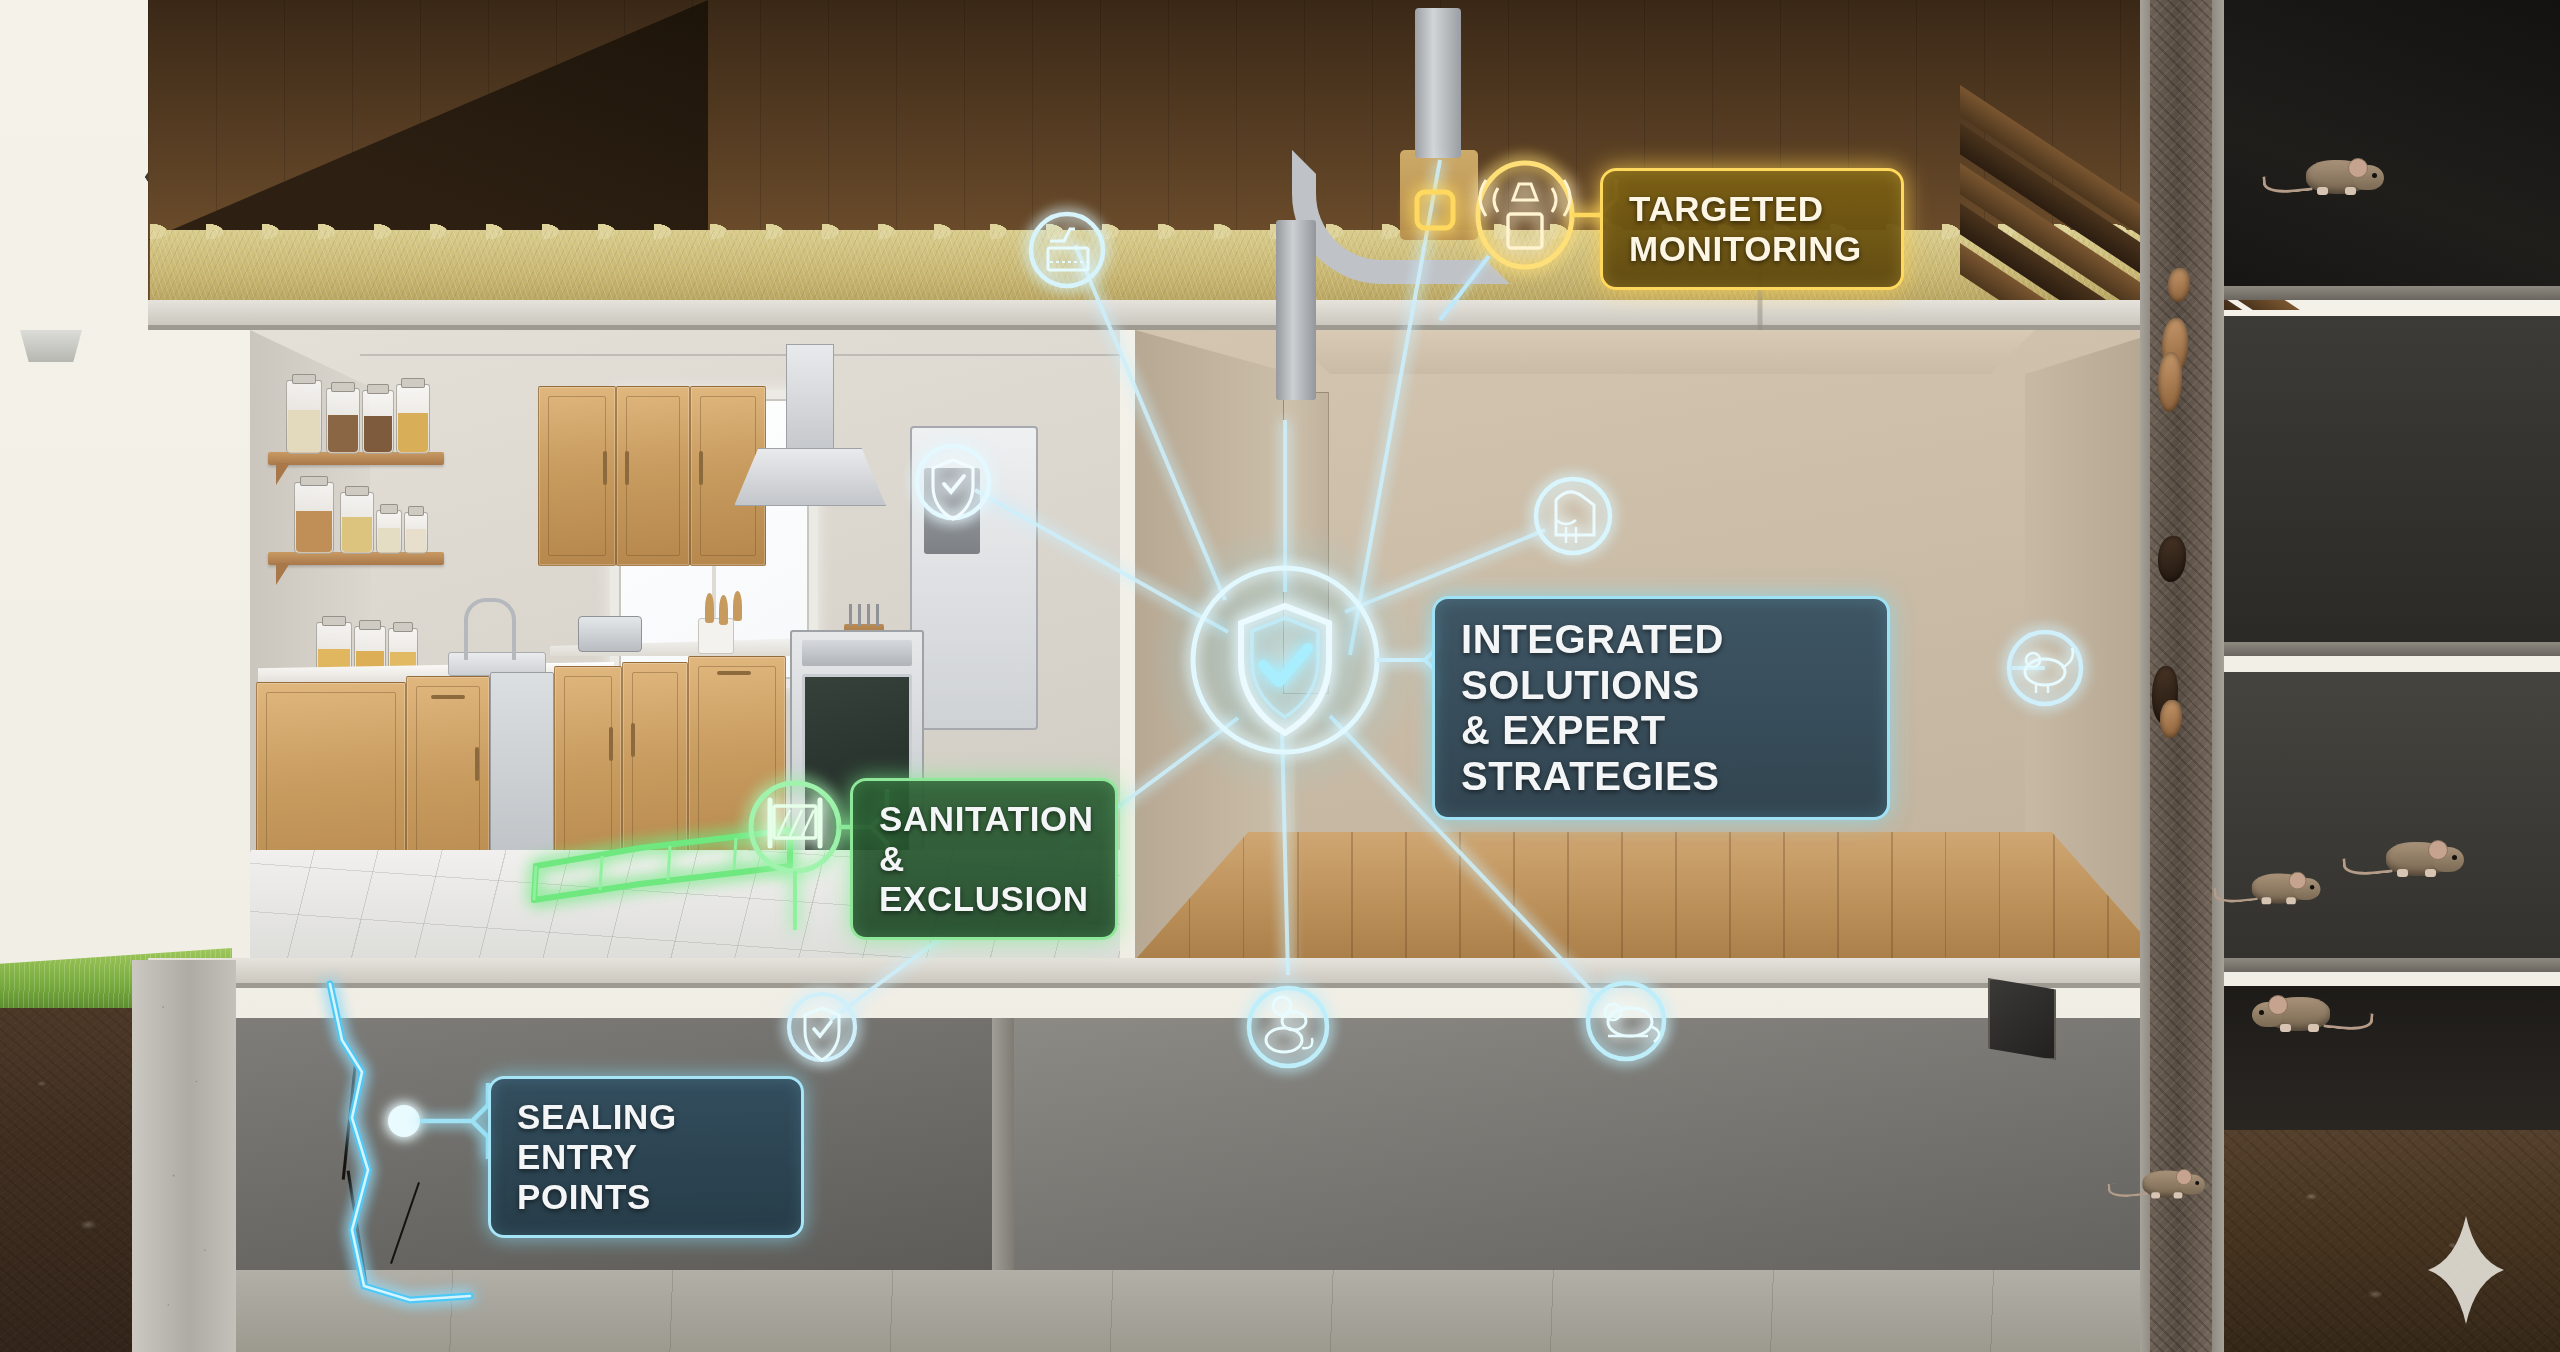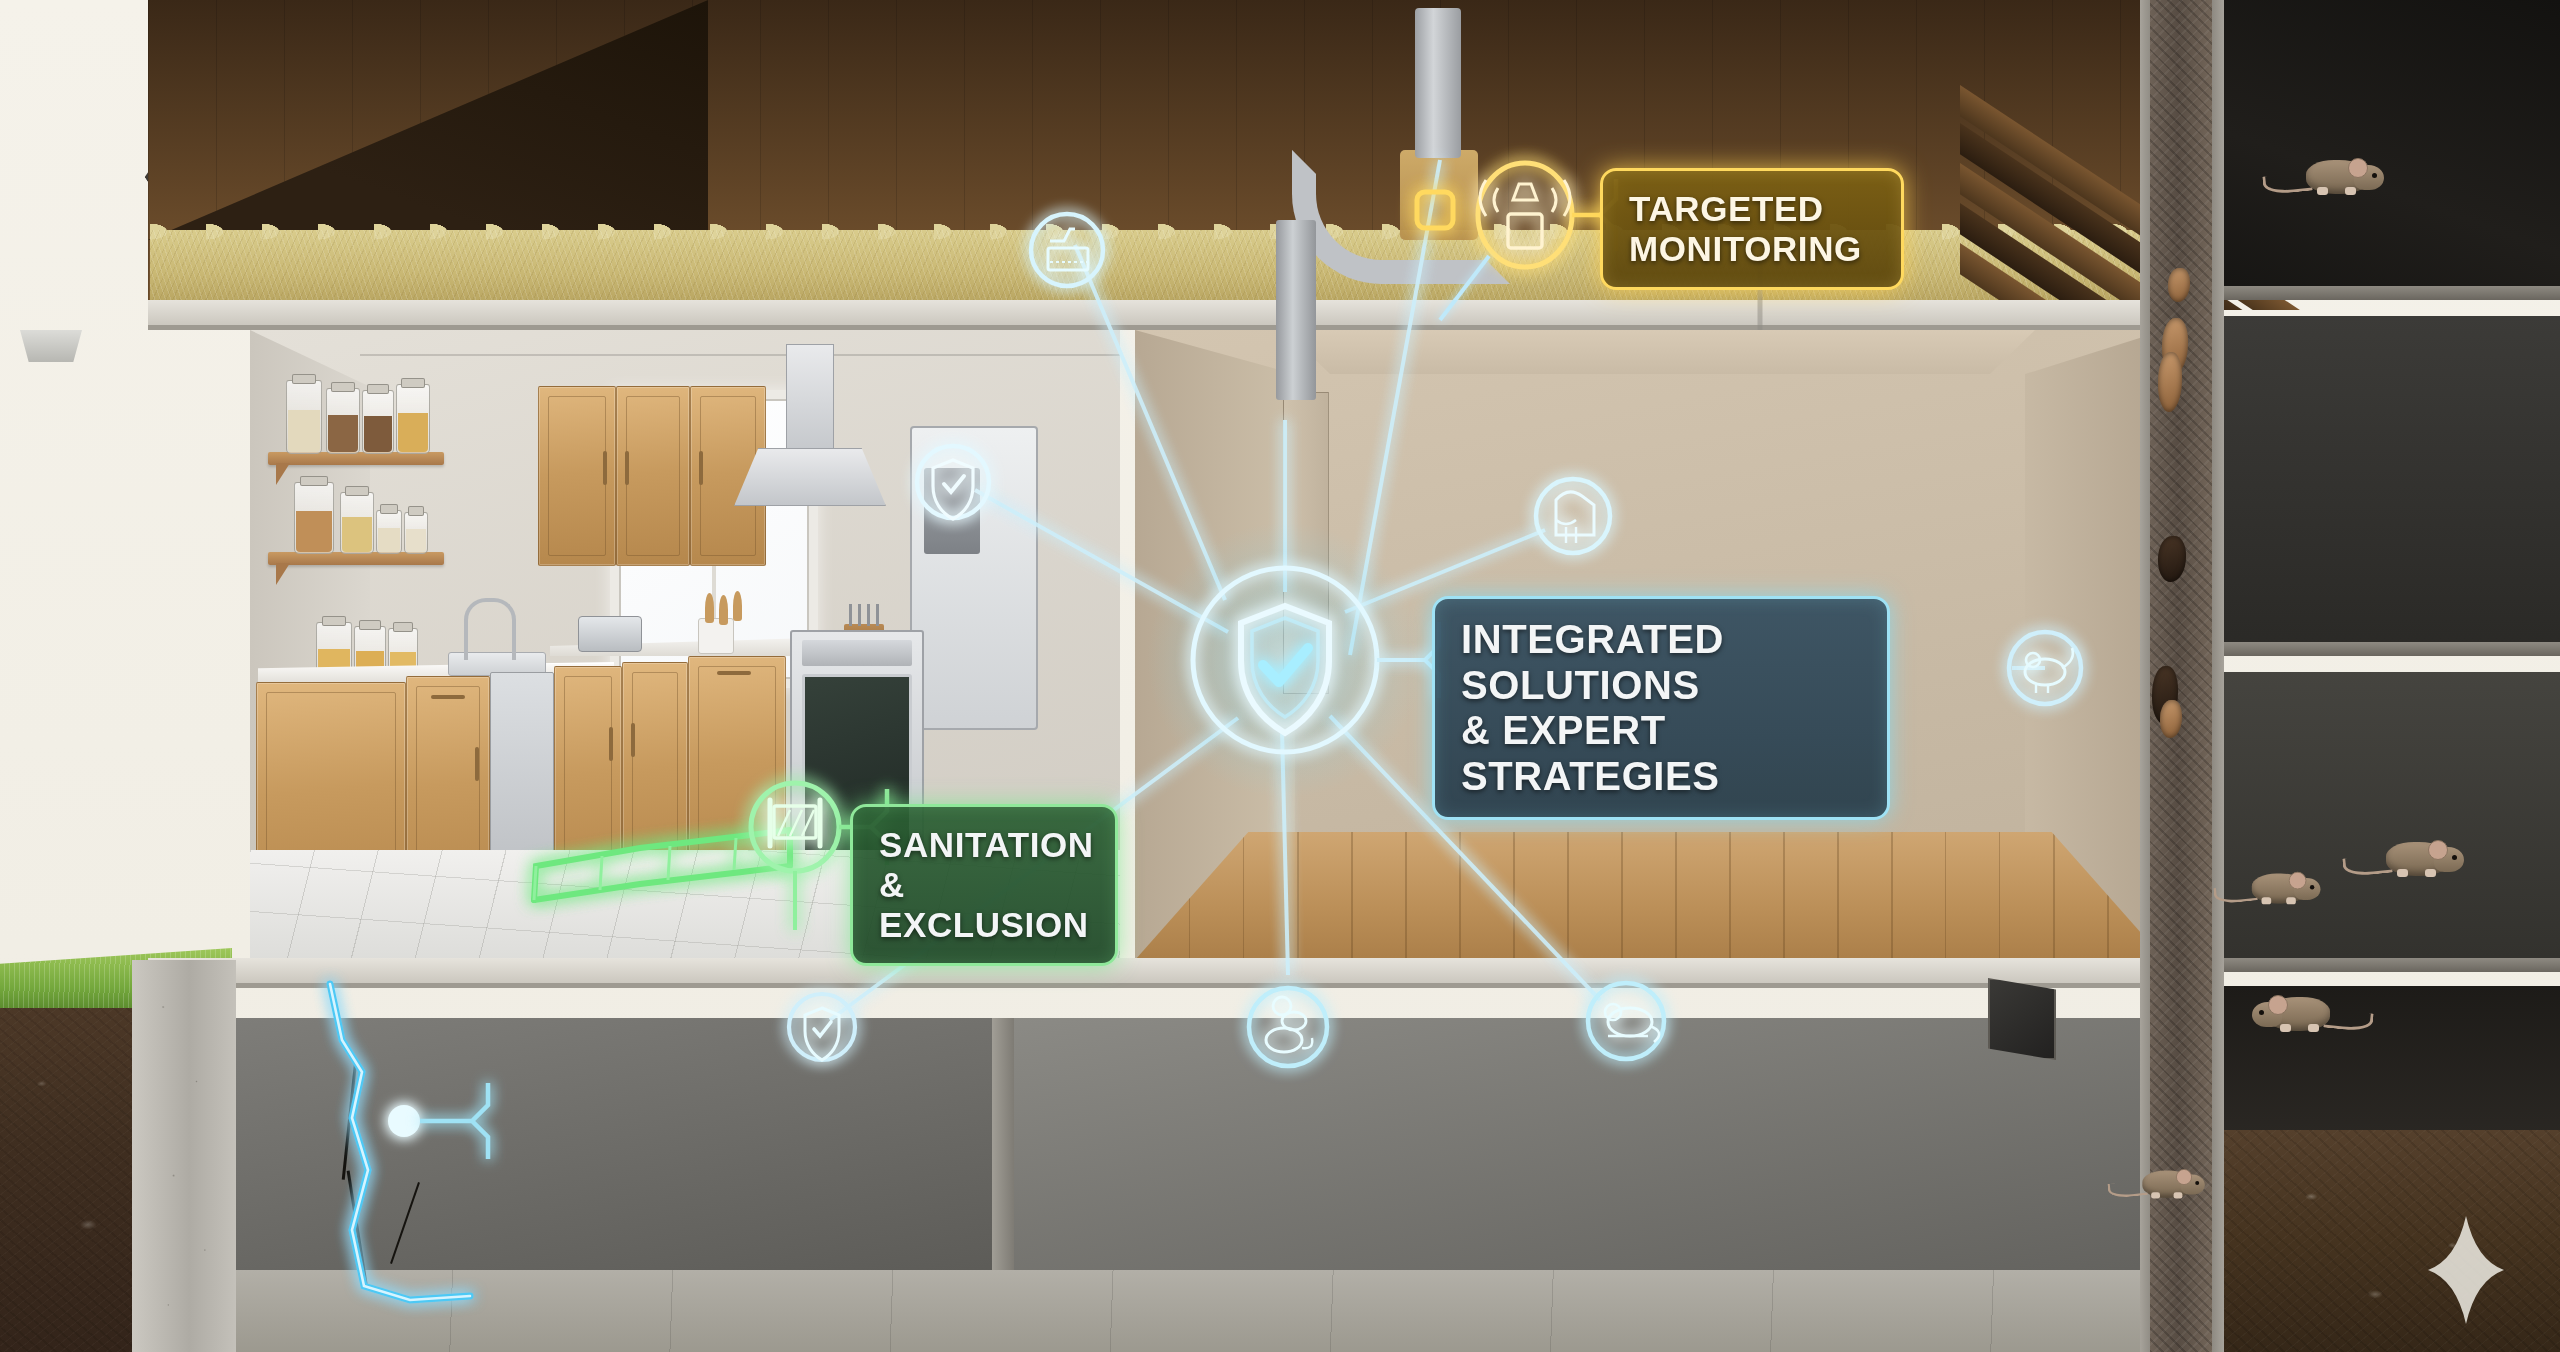--- a/index.html
+++ b/index.html
@@ -706,17 +706,19 @@
 
     <path d="M2466 1216 q10 44 38 54 q-28 10 -38 54 q-10 -44 -38 -54 q28 -10 38 -54 z" fill="#efece4" opacity=".85"></path>
   </svg>
 
   <div class="chip blue" style="left:1432px;top:596px;width:400px">INTEGRATED SOLUTIONS
 &amp; EXPERT STRATEGIES</div>
 
   <div class="chip gold" style="left:1600px;top:168px;width:246px">TARGETED
 MONITORING</div>
 
-  <div class="chip green" style="left:850px;top:804px;width:210px">SANITATION
+  <div class="chip green" style="left:850px;top:778px;width:210px">SANITATION
 &amp; EXCLUSION</div>
 
+  <div class="chip blue-sm" style="left:488px;top:1076px;width:258px">SEALING
+ENTRY POINTS</div>
 
 </div>
 
 </body></html>

